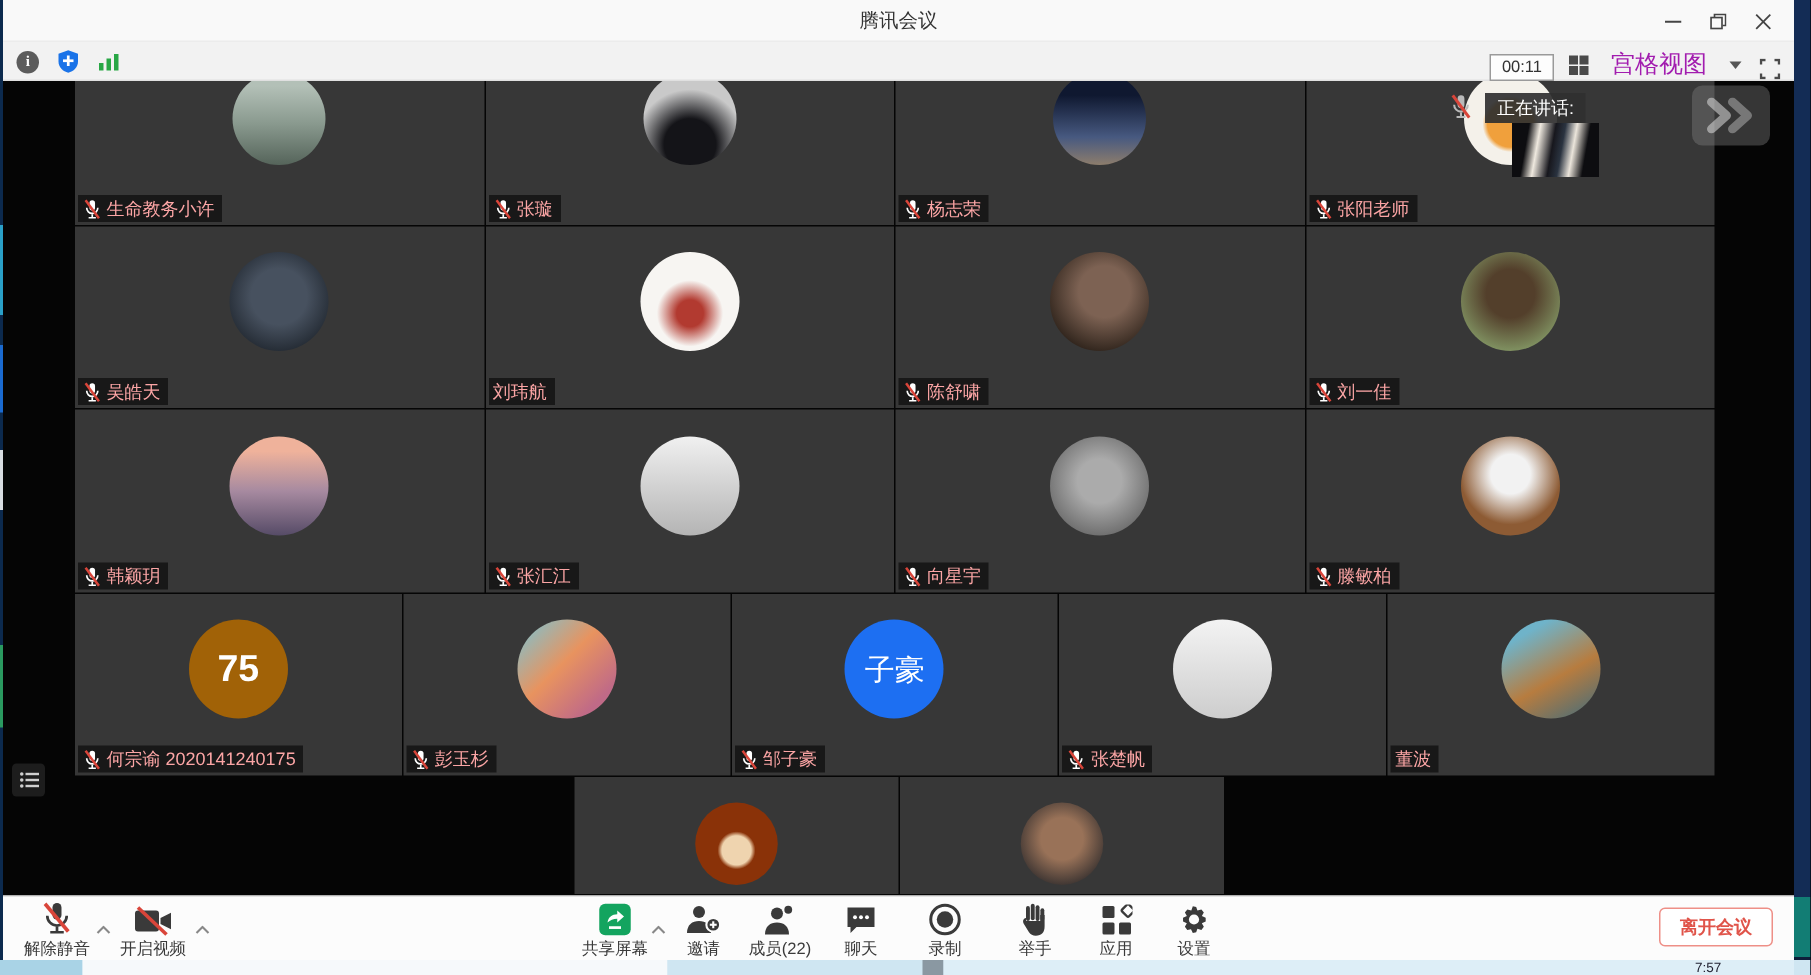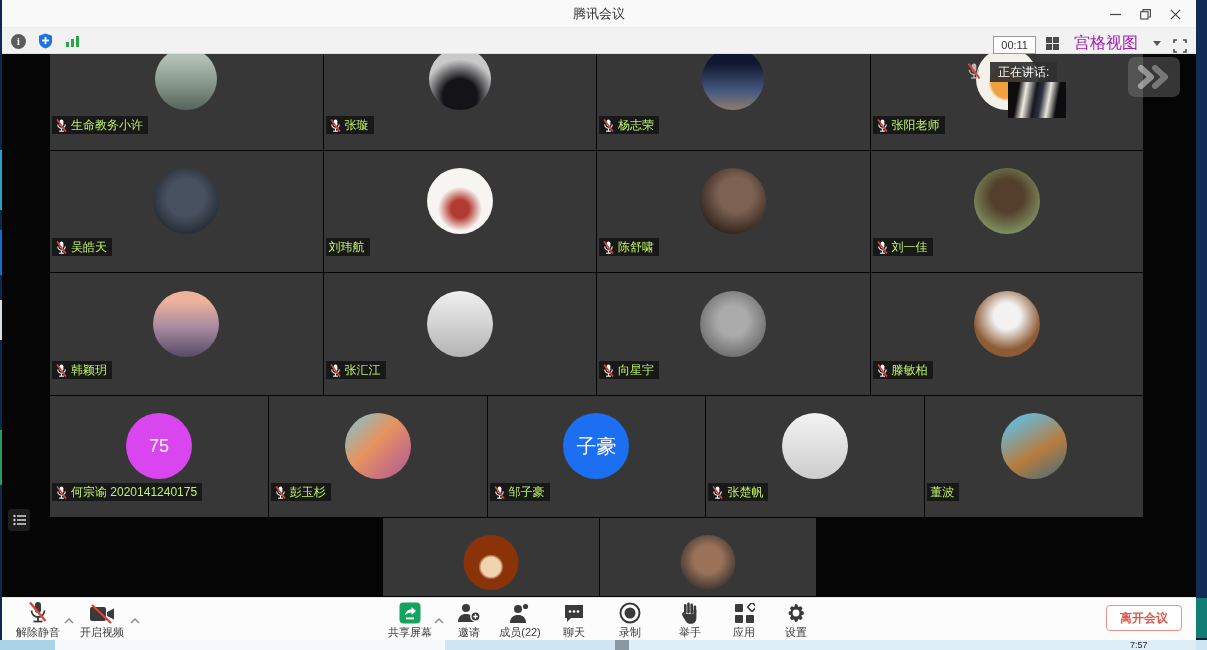--- a/index.html
+++ b/index.html
@@ -36,22 +36,22 @@
     border-top:5px solid #555; }
 
   
   .stage { position:absolute; left:0; top:54px; width:100%; height:543px; background:#050505; overflow:hidden; }
   .grid-row { position:absolute; left:48px; width:1093px; display:flex; gap:1px; }
   .grid-row.centered { left:0; width:1194px; justify-content:center; }
   .cell { position:relative; flex:1; height:100%; background:#373737; overflow:hidden; }
   .cell.fixedw { flex:0 0 216px; }
   .avatar { position:absolute; left:50%; transform:translateX(-50%); border-radius:50%;
     display:flex; align-items:center; justify-content:center; color:#fff; overflow:hidden; }
-  .name-tag { position:absolute; left:2px; bottom:16px; height:18px; background:rgba(5,5,5,0.62);
-    color:#bef264; font-size:12px; display:flex; align-items:center; gap:3px; padding:0 5px 0 3px;
+  .name-tag { position:absolute; left:2px; bottom:2px; height:18px; background:rgba(5,5,5,0.62);
+    color:#fca5a5; font-size:12px; display:flex; align-items:center; gap:3px; padding:0 5px 0 3px;
     white-space:nowrap; }
   .name-tag svg { flex:0 0 auto; }
 
   
   .vid { position:absolute; inset:0; background:linear-gradient(180deg,#ddd3bc 0%,#cfc5ac 28%,#958b76 55%,#5a5348 80%,#4a443c 100%); }
   .vid-light { position:absolute; background:radial-gradient(ellipse,#fdf8e0 20%,rgba(253,248,224,0) 70%); width:70px; height:26px; top:8px; }
   .vid-head { position:absolute; left:50%; top:34%; transform:translateX(-50%); width:48px; height:56px;
     border-radius:50% 50% 46% 46%; background:linear-gradient(180deg,#a8876b,#8a6a50); }
   .vid-body { position:absolute; left:50%; bottom:-6px; transform:translateX(-50%); width:150px; height:46px;
     border-radius:22px 22px 0 0; background:#55594a; }
@@ -319,21 +319,21 @@
     <line x1="7" y1="11" x2="7" y2="13.4" stroke="#fff" stroke-width="1.2"></line>
     <line x1="4.4" y1="13.6" x2="9.6" y2="13.6" stroke="#fff" stroke-width="1.2"></line>
     <line x1="2.2" y1="1" x2="11.8" y2="14" stroke="#d9453a" stroke-width="1.8"></line>
   </svg>
                 <span>滕敏柏</span>
               </div>
             </div>
           </div>
           <div class="grid-row" style="top: 342px; height: 121px;">
             <div class="cell">
-              <div class="avatar" style="height: 66px; width: 66px; top: 17px; background: #d946ef; color: rgb(255, 255, 255); font-size: 18px;">75</div>
+              <div class="avatar" style="height: 66px; width: 66px; top: 17px; background: #a16207; color: rgb(255, 255, 255); font-size: 25px; font-weight: bold;">75</div>
               <div class="name-tag">
                 <svg width="13" height="15" viewBox="0 0 14 15">
     <rect x="5" y="1" width="4" height="7.5" rx="2" fill="#fff"></rect>
     <path d="M3 6.5a4 4 0 0 0 8 0" stroke="#fff" stroke-width="1.2" fill="none"></path>
     <line x1="7" y1="11" x2="7" y2="13.4" stroke="#fff" stroke-width="1.2"></line>
     <line x1="4.4" y1="13.6" x2="9.6" y2="13.6" stroke="#fff" stroke-width="1.2"></line>
     <line x1="2.2" y1="1" x2="11.8" y2="14" stroke="#d9453a" stroke-width="1.8"></line>
   </svg>
                 <span>何宗谕 2020141240175</span>
               </div>

